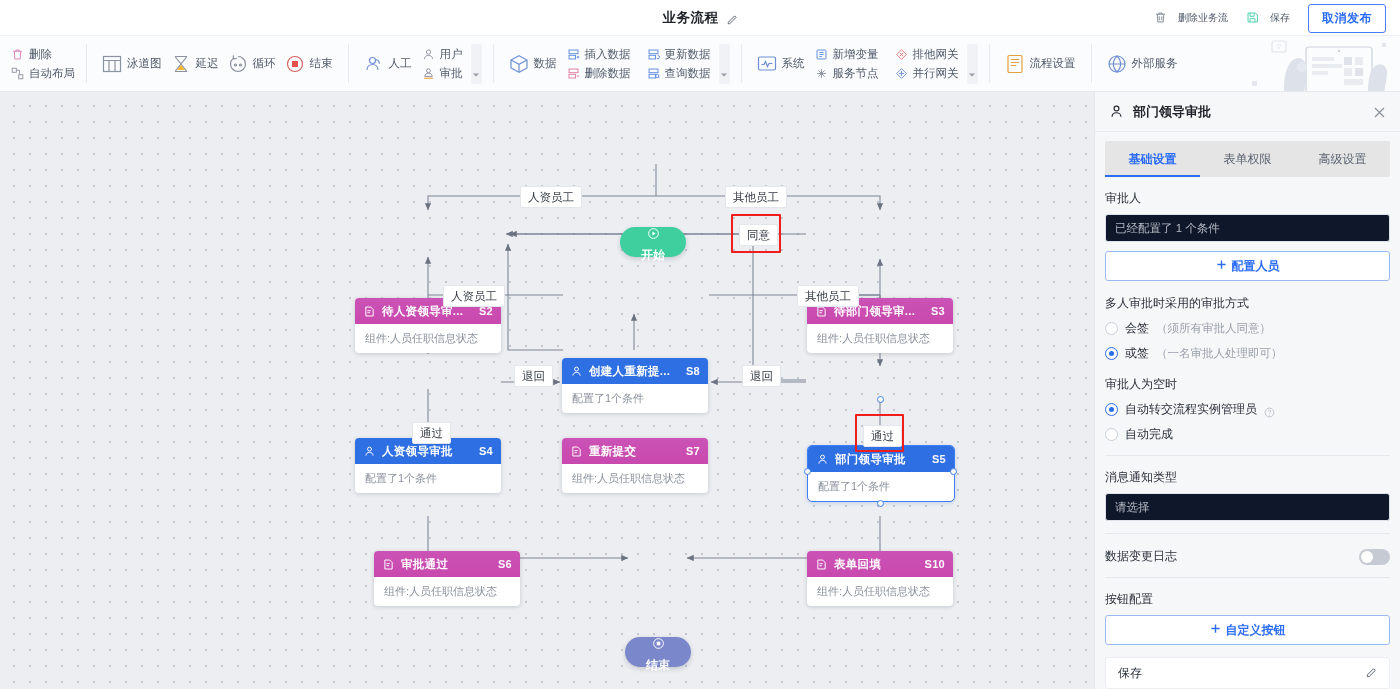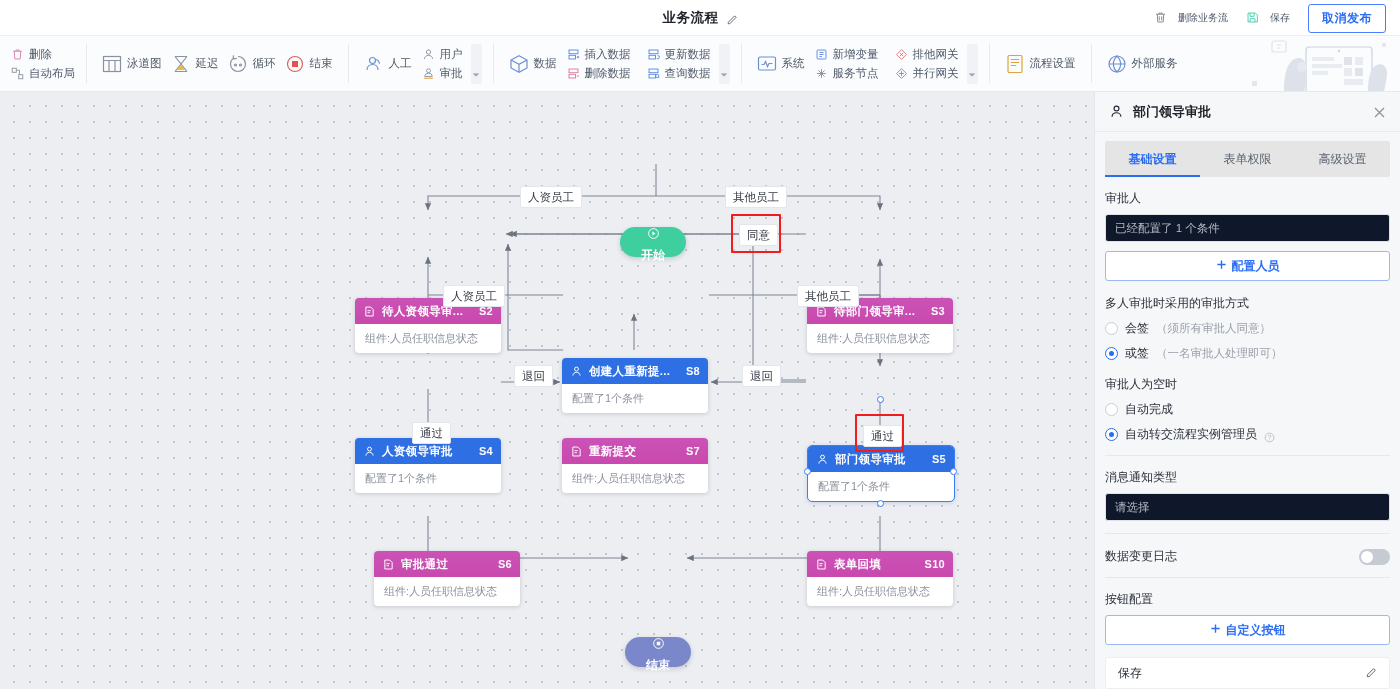--- a/index.html
+++ b/index.html
@@ -749,34 +749,34 @@
         <span class="radio-sub">（须所有审批人同意）</span>
       </div>
       <div class="radio-row">
         <span class="radio on"></span>
         <span class="radio-txt">或签</span>
         <span class="radio-sub">（一名审批人处理即可）</span>
       </div>
 
       <div class="sec-label">审批人为空时</div>
       <div class="radio-row">
-        <span class="radio"></span>
-        <span class="radio-txt">自动完成</span>
-      </div>
-      <div class="radio-row">
         <span class="radio on"></span>
         <span class="radio-txt">自动转交流程实例管理员</span>
         <span class="q-ic">
           <svg viewBox="0 0 14 14" fill="none" stroke="#b4b9c2" stroke-width="1.05">
               <circle cx="7" cy="7" r="5.6"></circle>
               <path d="M5.6 5.5a1.5 1.5 0 112.1 1.4c-.5.3-.7.6-.7 1.2"></path>
               <circle cx="7" cy="10.2" r=".6" fill="#b4b9c2" stroke="none"></circle>
             </svg>
         </span>
       </div>
+      <div class="radio-row">
+        <span class="radio"></span>
+        <span class="radio-txt">自动完成</span>
+      </div>
 
       <div class="divider"></div>
       <div class="fld-label">消息通知类型</div>
       <div class="fld-input">
         <span>请选择</span>
       </div>
 
       <div class="divider"></div>
       <div class="toggle-row">
         <span class="radio-txt">数据变更日志</span>

